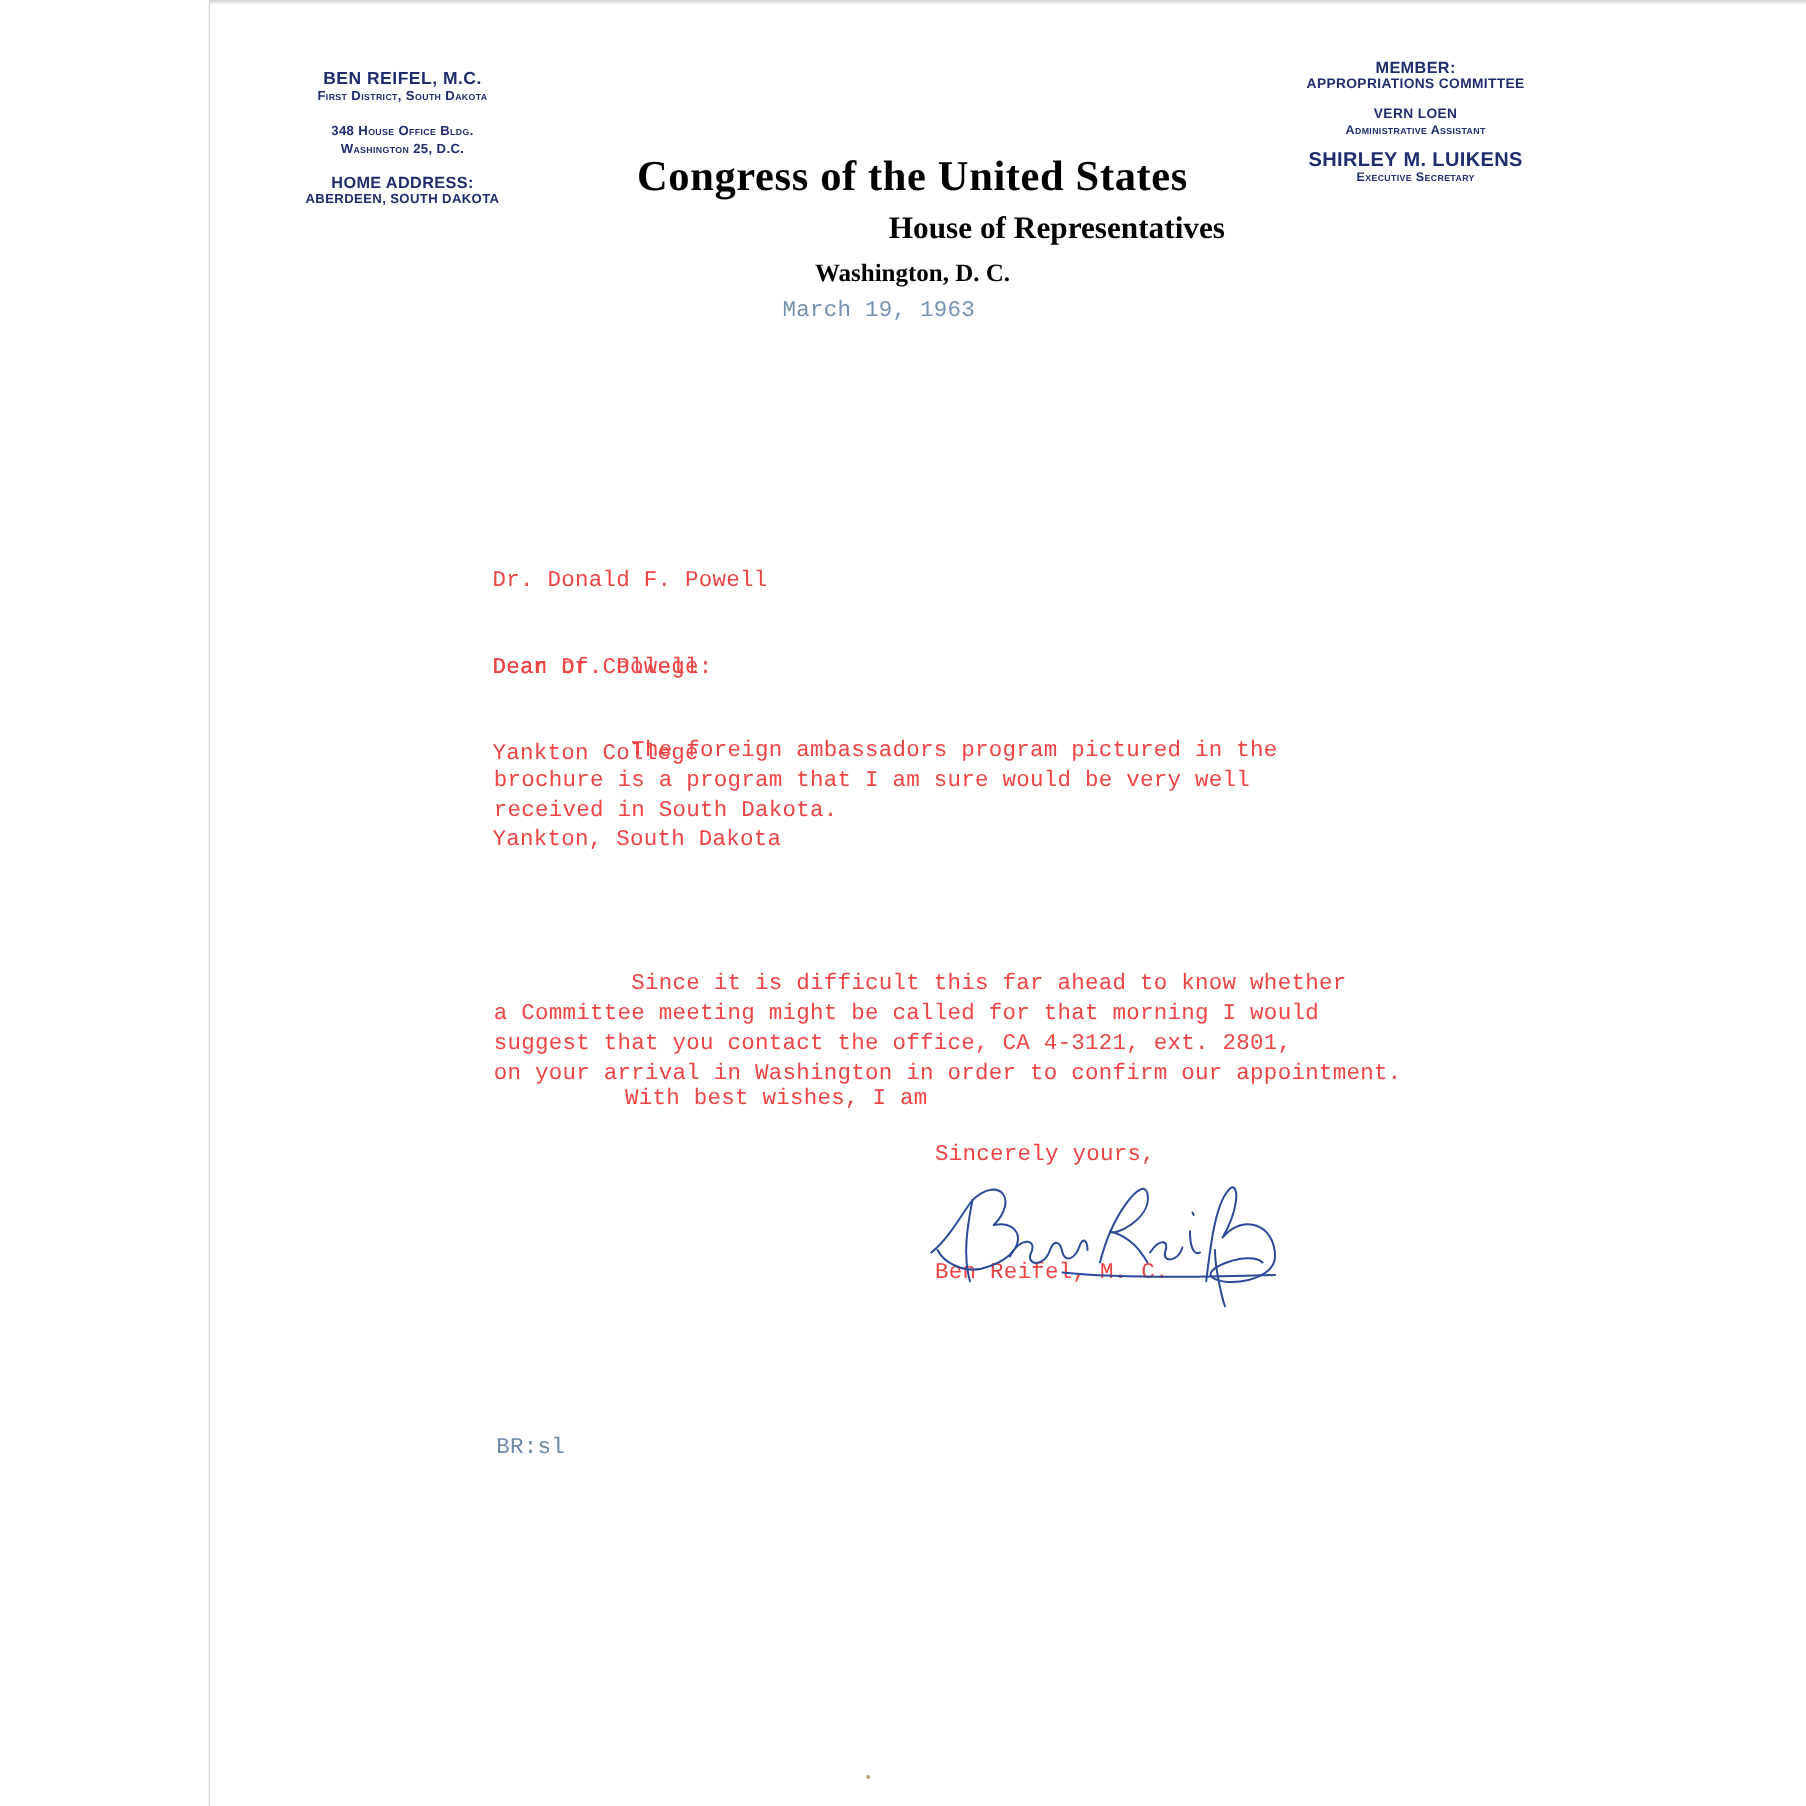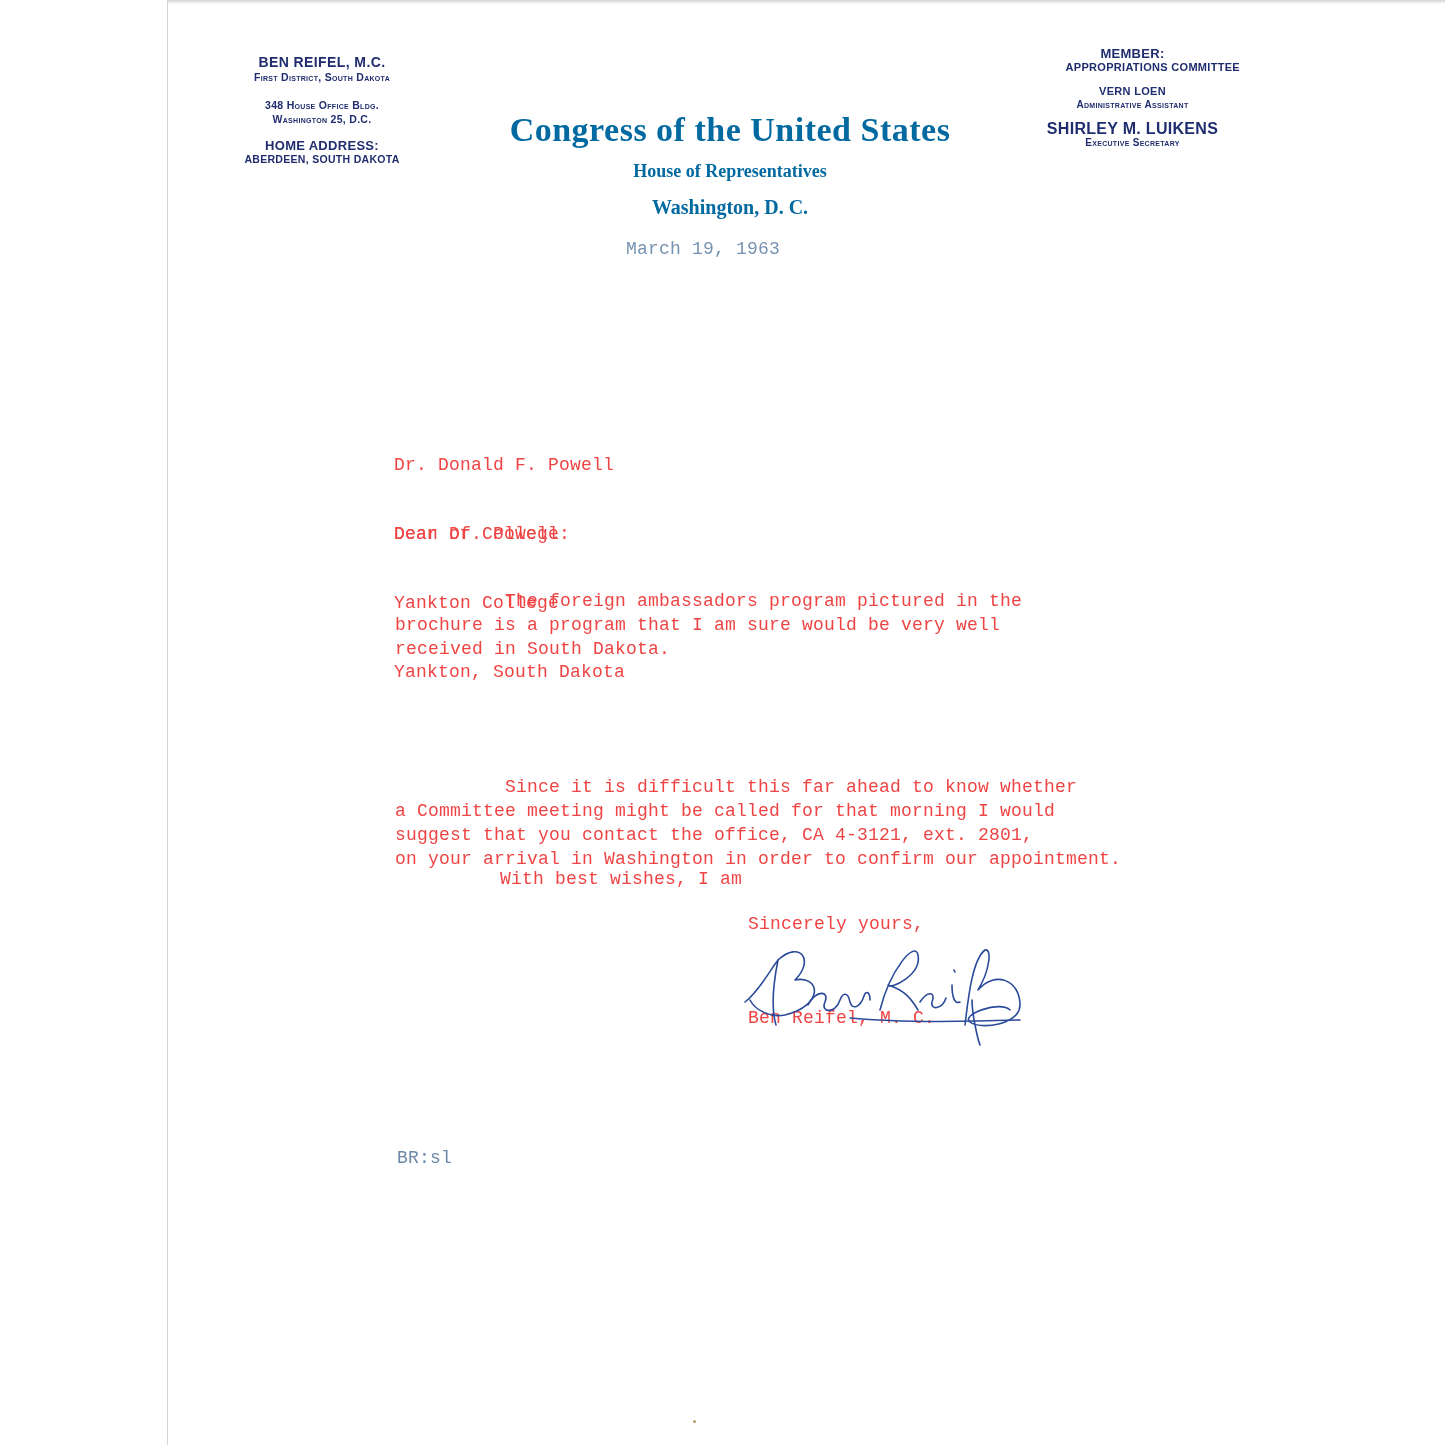--- a/index.html
+++ b/index.html
@@ -43,29 +43,29 @@
     .letterhead-right { left: 1025px; top: 48px; width: 215px; }
     .lh-name { font-size: 14px; letter-spacing: 0.4px; line-height: 16px; }
     .lh-sc { font-size: 10.5px; font-variant: small-caps; line-height: 14px; letter-spacing: 0.3px; }
     .lh-small { font-size: 13px; line-height: 12px; letter-spacing: 0.3px; }
     .lh-gap { height: 14px; }
     .lh-gap-sm { height: 10px; }
 
     .masthead {
       position: absolute;
       left: 480px;
-      top: 108px;
+      top: 120px;
       width: 500px;
       text-align: center;
-      color: #0369a1;
+      color: #000000;
       font-family: "Liberation Serif", serif;
       font-weight: bold;
     }
     .mh-1 { font-size: 34px; line-height: 44px; letter-spacing: 0.5px; }
-    .mh-2 { font-size: 18px; line-height: 38px; }
+    .mh-2 { font-size: 25px; line-height: 38px; text-align: right; }
     .mh-3 { font-size: 20px; line-height: 34px; }
 
     .typed {
       position: absolute;
       font-family: "Liberation Mono", monospace;
       font-size: 18px;
       color: #ef4444;
       white-space: pre;
       letter-spacing: 0.2px;
     }
@@ -111,21 +111,21 @@
     <div class="lh-gap"></div>
     <div class="lh-sc">348 House Office Bldg.</div>
     <div class="lh-sc">Washington 25, D.C.</div>
     <div class="lh-gap"></div>
     <div class="lh-small">HOME ADDRESS:</div>
     <div class="lh-sc" style="font-variant: normal; font-size: 10.5px;">ABERDEEN, SOUTH DAKOTA</div>
   </div>
 
   <div class="letterhead-right">
     <div class="lh-small">MEMBER:</div>
-    <div class="lh-sc" style="font-variant: normal; font-size: 11px; text-align: right;">APPROPRIATIONS COMMITTEE</div>
+    <div class="lh-sc" style="font-variant: normal; font-size: 11px;">APPROPRIATIONS COMMITTEE</div>
     <div class="lh-gap-sm"></div>
     <div class="lh-sc" style="font-variant: normal; font-size: 11px;">VERN LOEN</div>
     <div class="lh-sc" style="font-size: 10px;">Administrative Assistant</div>
     <div class="lh-gap-sm"></div>
     <div class="lh-sc" style="font-variant: normal; font-size: 16px;">SHIRLEY M. LUIKENS</div>
     <div class="lh-sc" style="font-size: 10px;">Executive Secretary</div>
   </div>
 
   <div class="masthead">
     <div class="mh-1">Congress of the United States</div>

